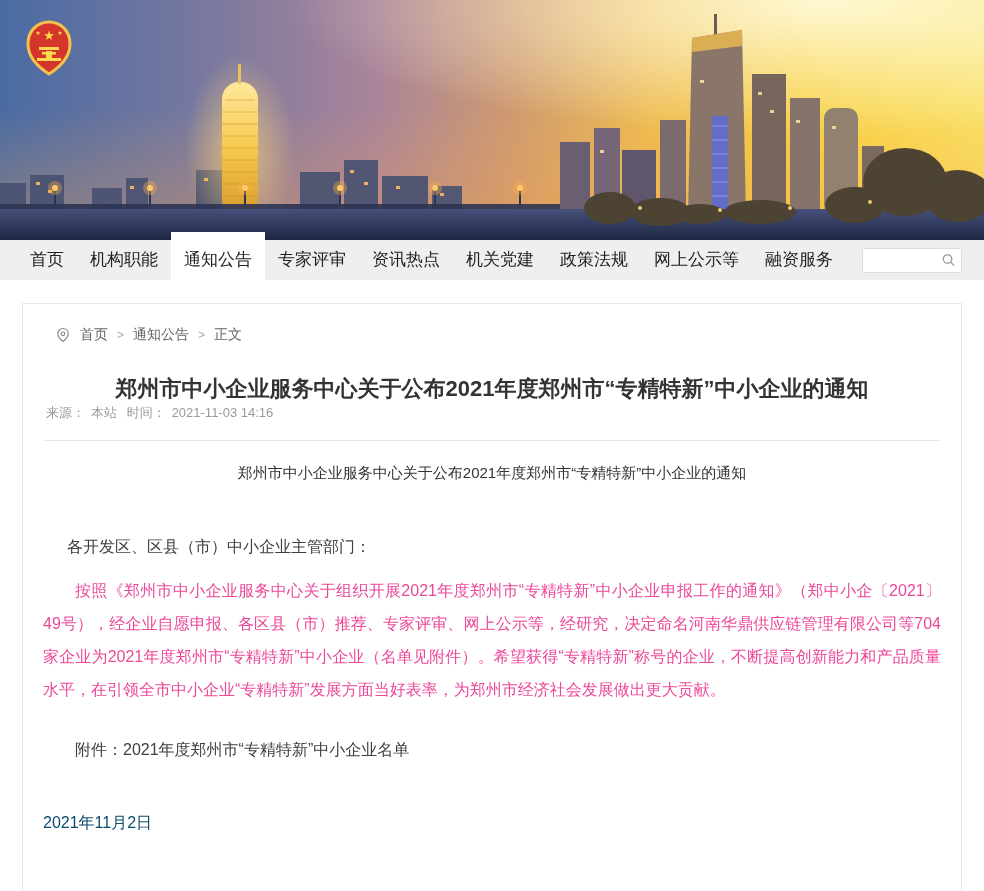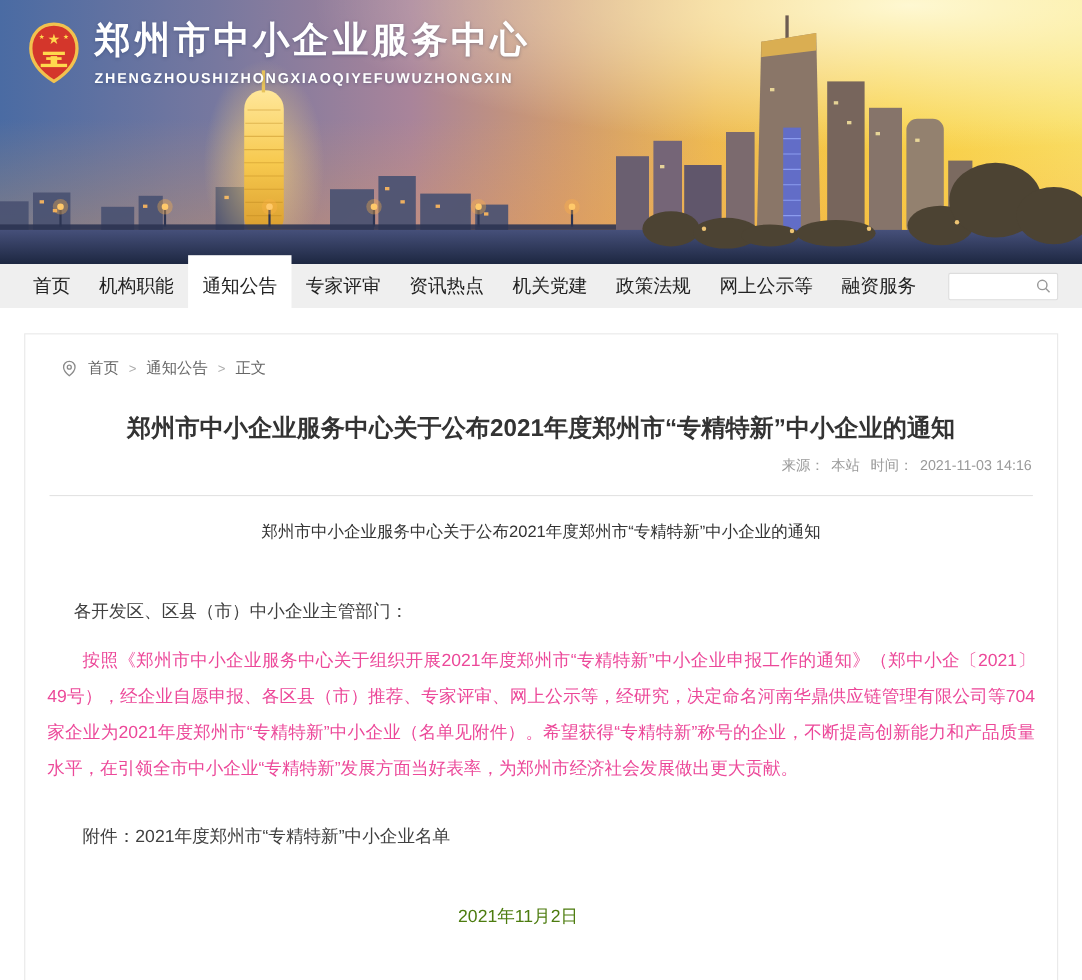--- a/index.html
+++ b/index.html
@@ -27,30 +27,30 @@
   
   .card { margin:23px 22px 0; border:1px solid #e8e8e8; background:#fff; height:610px; padding:16px 20px 0; }
 
   .breadcrumb { display:flex; align-items:center; gap:9px; color:#666; font-size:14px; padding:6px 0 0 12px; }
   .breadcrumb .crumb { cursor:pointer; }
   .breadcrumb .sep { color:#aaa; font-size:12px; }
   .pin { width:16px; height:16px; display:block; }
 
   .article-title { text-align:center; font-size:22px; font-weight:600; color:#333;
     line-height:30px; margin:30px 8px 0; }
-  .meta { text-align:right; color:#9a9a9a; font-size:13px; margin-top:10px; }
+  .meta { text-align:left; color:#9a9a9a; font-size:13px; }
   .meta span { margin:0 3px; }
   .divider { border:none; border-top:1px solid #e3e3e3; margin:18px 2px 0; }
 
   .body-title { text-align:center; font-size:15px; color:#333; margin-top:23px; }
   .salutation { font-size:16px; color:#404040; margin-top:52px; line-height:24px;margin-left:24px; }
   .paragraph { font-size:16px; color:#ec4899; line-height:33px; text-indent:2em;
     text-align:justify; margin-top:15px; }
   .attachment { font-size:16px; color:#404040; margin-top:34px; text-indent:2em; }
-  .sign-date { font-size:16px; color:#4d7c0f; text-align:center; padding-right:42px; margin-top:52px; }
+  .sign-date { font-size:16px; color:#0c4a6e; text-align:left; padding-right:42px; margin-top:52px; }
 </style>
 </head>
 <body>
 
 <div class="banner">
   <svg class="banner-bg" viewBox="0 0 984 240" preserveAspectRatio="none">
     <defs>
       <linearGradient id="sky" x1="0" y1="0" x2="1" y2="0">
         <stop offset="0" stop-color="#4a6ba3"></stop>
         <stop offset="0.2" stop-color="#77789f"></stop>
@@ -191,24 +191,20 @@
       <text x="23" y="19" font-size="13" text-anchor="middle" fill="#ffd84d">★</text>
       <text x="12" y="14" font-size="6" text-anchor="middle" fill="#ffd84d">★</text>
       <text x="34" y="14" font-size="6" text-anchor="middle" fill="#ffd84d">★</text>
       <g fill="#ffd84d">
         <rect x="13" y="26" width="20" height="3"></rect>
         <rect x="16" y="31" width="14" height="2.5"></rect>
         <rect x="20" y="30" width="6" height="9"></rect>
         <rect x="11" y="37" width="24" height="3"></rect>
       </g>
     </svg>
-    <div class="brand-text">
-      <div class="site-title">郑州市中小企业服务中心</div>
-      <div class="site-sub">ZHENGZHOUSHIZHONGXIAOQIYEFUWUZHONGXIN</div>
-    </div>
   </div>
 </div>
 
 <div class="nav">
   <div class="nav-item">首页</div>
   <div class="nav-item">机构职能</div>
   <div class="nav-item active">通知公告</div>
   <div class="nav-item">专家评审</div>
   <div class="nav-item">资讯热点</div>
   <div class="nav-item">机关党建</div>

